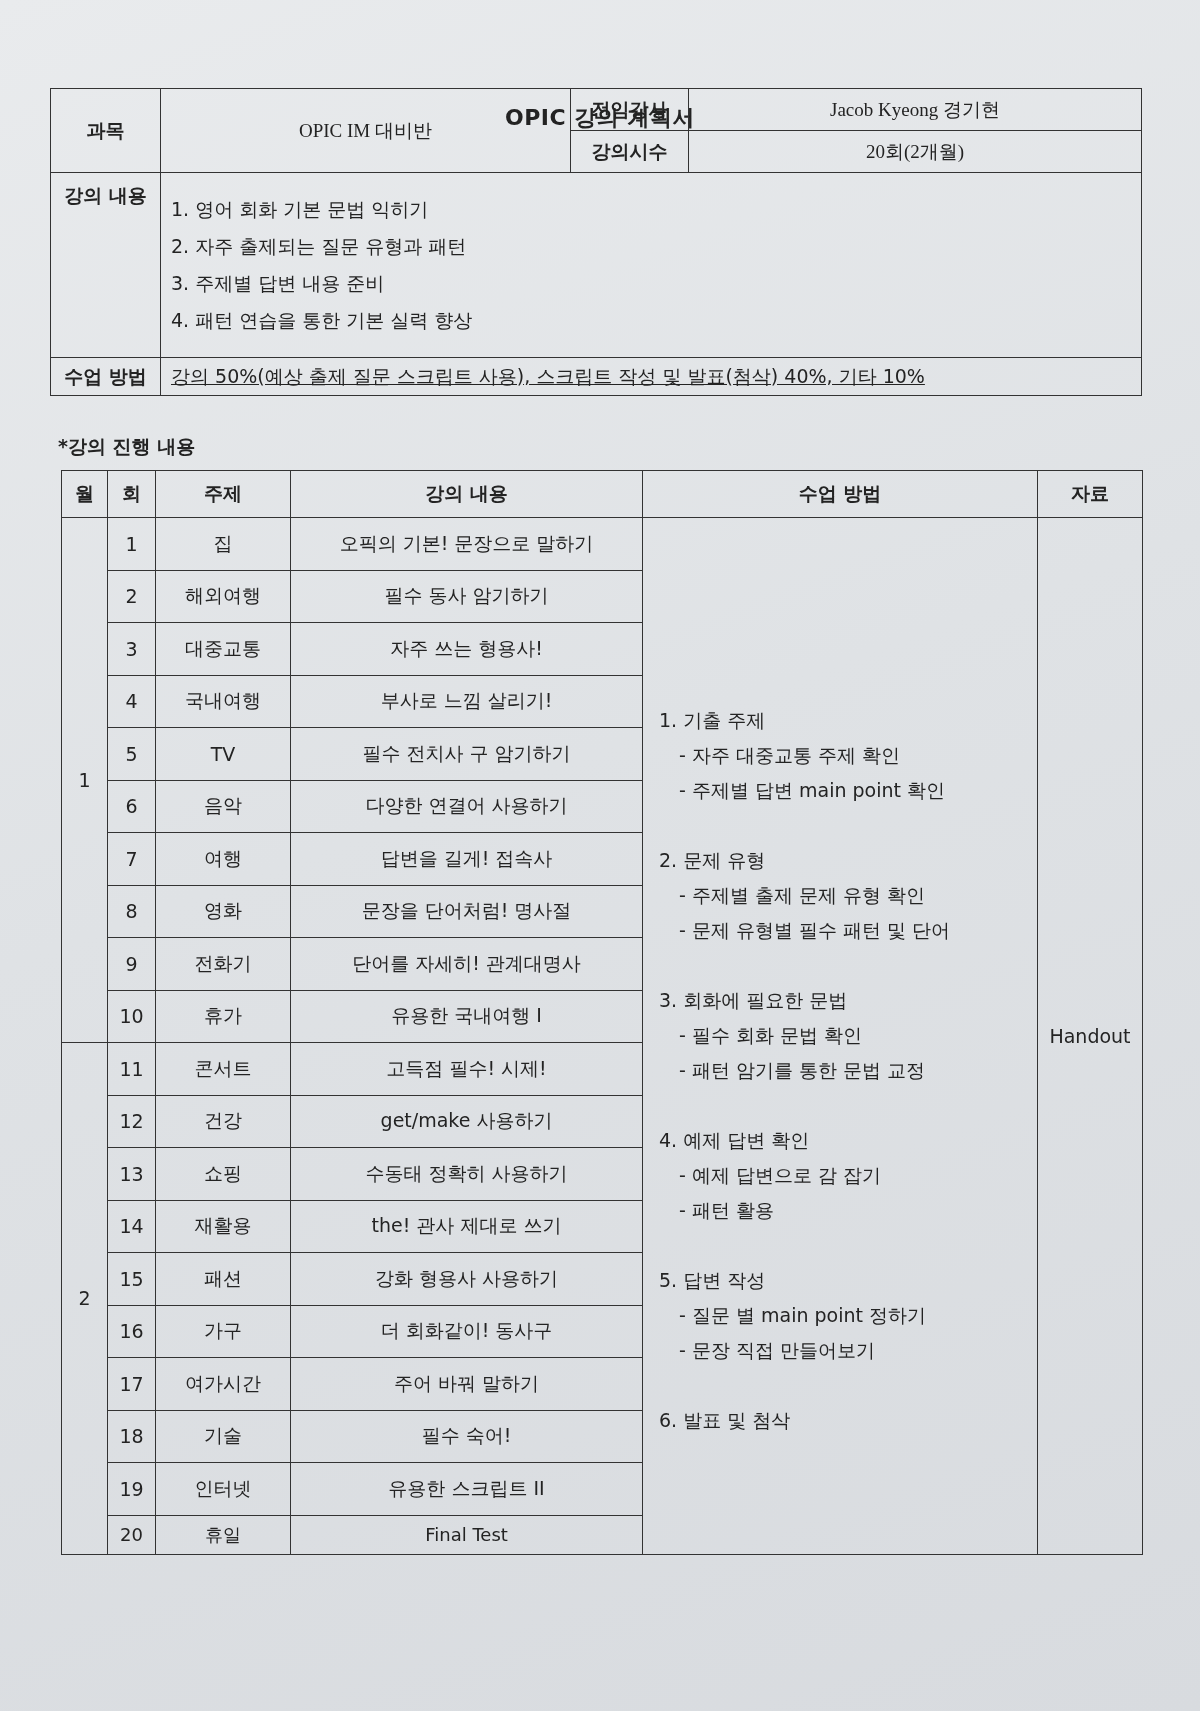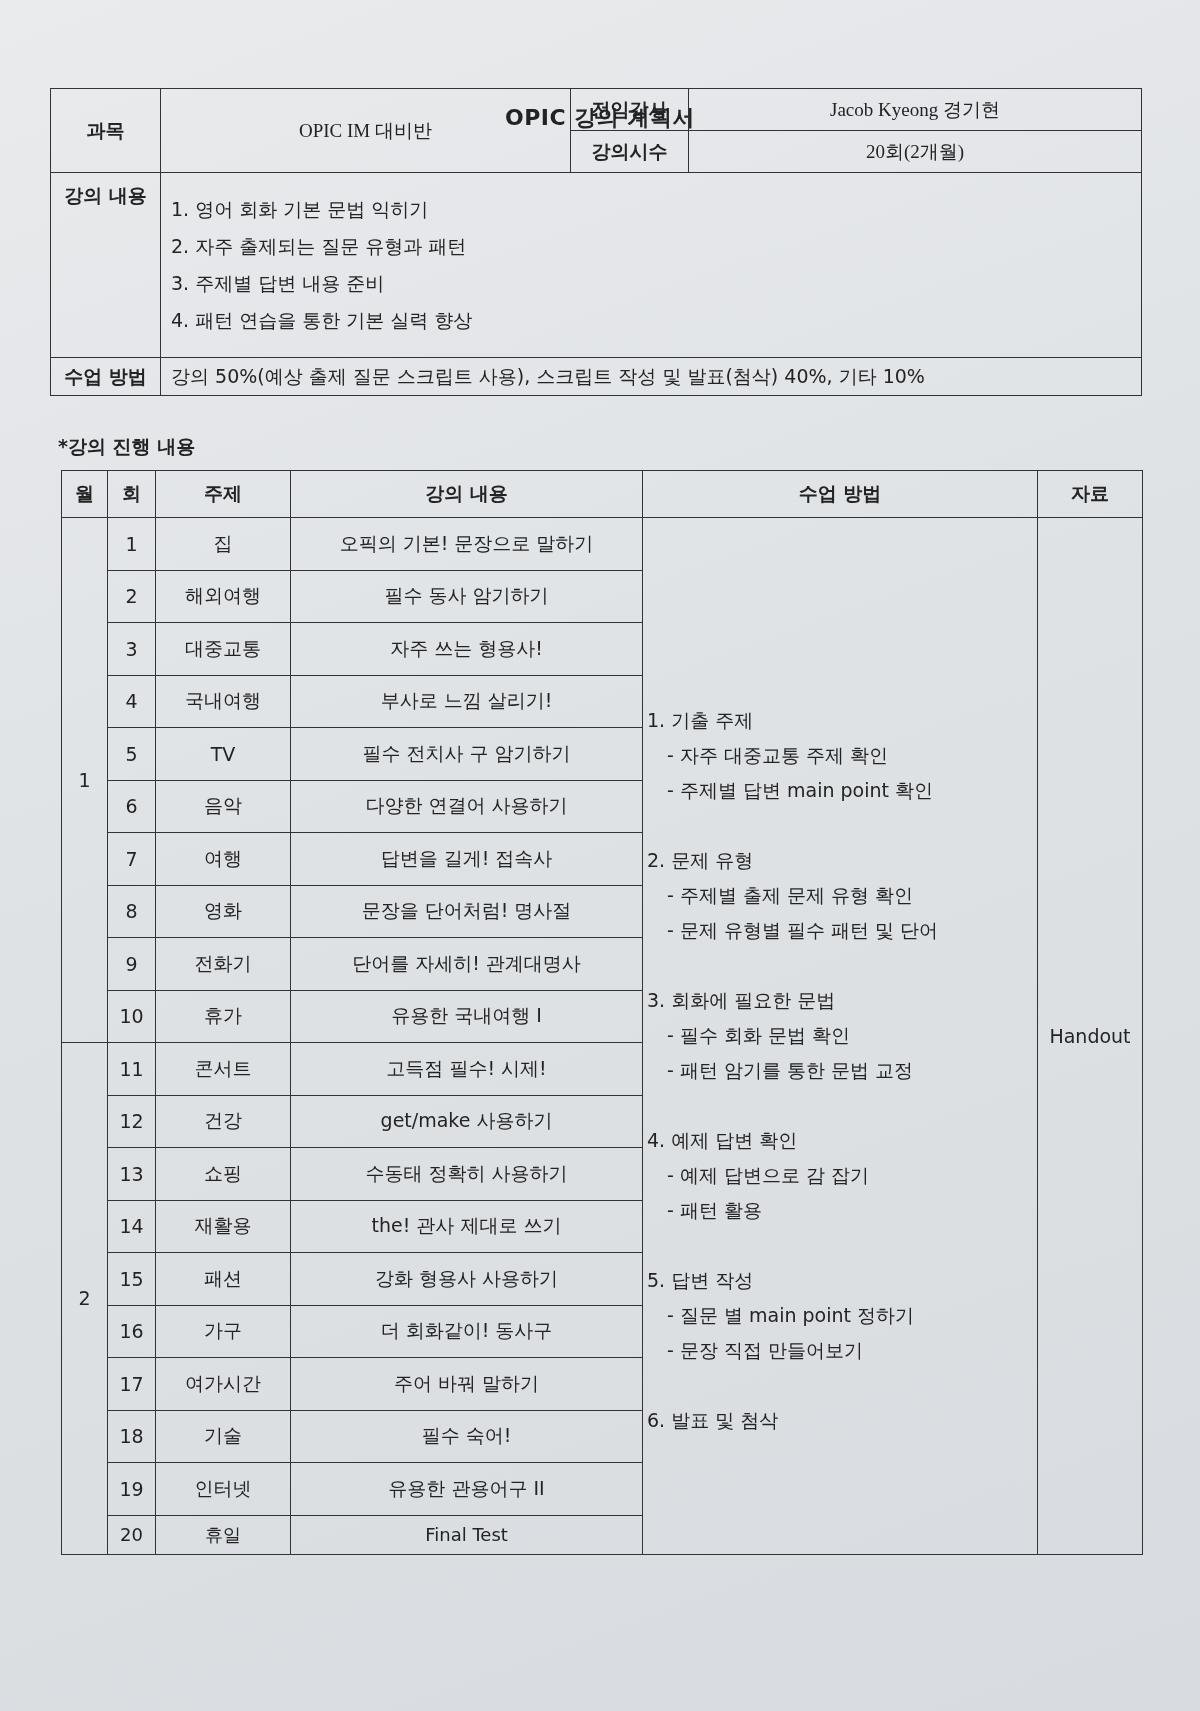--- a/index.html
+++ b/index.html
@@ -14,30 +14,30 @@
     position: absolute; left: 0; width: 1200px; top: 68px;
     text-align: center; font-weight: bold; font-size: 22px; letter-spacing: 0.5px; margin-top: 35px;
   }
   table { border-collapse: collapse; position: absolute; }
   td, th { border: 1.6px solid #333; padding: 0; }
   
   .info { left: 50px; top: 88px; width: 1092px; font-size: 19px; }
   .info .hd { font-weight: bold; text-align: center; }
   .info .c { text-align: center; font-family: Liberation Serif, serif; }
   .info .list { padding: 18px 10px; line-height: 37px; }
-  .info .method { padding: 4px 10px; }
+  .info .method { padding: 4px 10px; text-decoration: underline; }
   .section-label {
     position: absolute; left: 58px; top: 434px; font-weight: bold; font-size: 19px;
   }
   
   .sched { left: 61px; top: 470px; width: 1082px; font-size: 19px; }
   .sched th { font-weight: bold; height: 46px; text-align: center; }
   .sched td { text-align: center; height: 51.5px; }
   .sched td.month { vertical-align: middle; }
-  .sched td.methods { text-align: left; vertical-align: top; padding: 0 4px; line-height: 35px; }
+  .sched td.methods { text-align: left; vertical-align: top; padding: 0 16px; line-height: 35px; }
   .sched td.material { vertical-align: middle; }
   .methods .grp { margin-bottom: 35px; margin-top: 20px; }
   .methods .grp:first-child { margin-top: 185px; }
   .methods .sub { padding-left: 20px; }
   .sched tr.last td { height: 38px; font-size: 18px; }
 </style>
 </head>
 <body>
 
 <div class="title">OPIC 강의 계획서</div>
@@ -217,21 +217,21 @@
         <td>주어 바꿔 말하기</td>
       </tr>
     <tr>
         <td>18</td>
         <td>기술</td>
         <td>필수 숙어!</td>
       </tr>
     <tr>
         <td>19</td>
         <td>인터넷</td>
-        <td>유용한 관용어구 II</td>
+        <td>유용한 스크립트 II</td>
       </tr>
     <tr class="last">
         <td>20</td>
         <td>휴일</td>
         <td>Final Test</td>
       </tr>
   </tbody>
 </table>
 
 </body></html>

